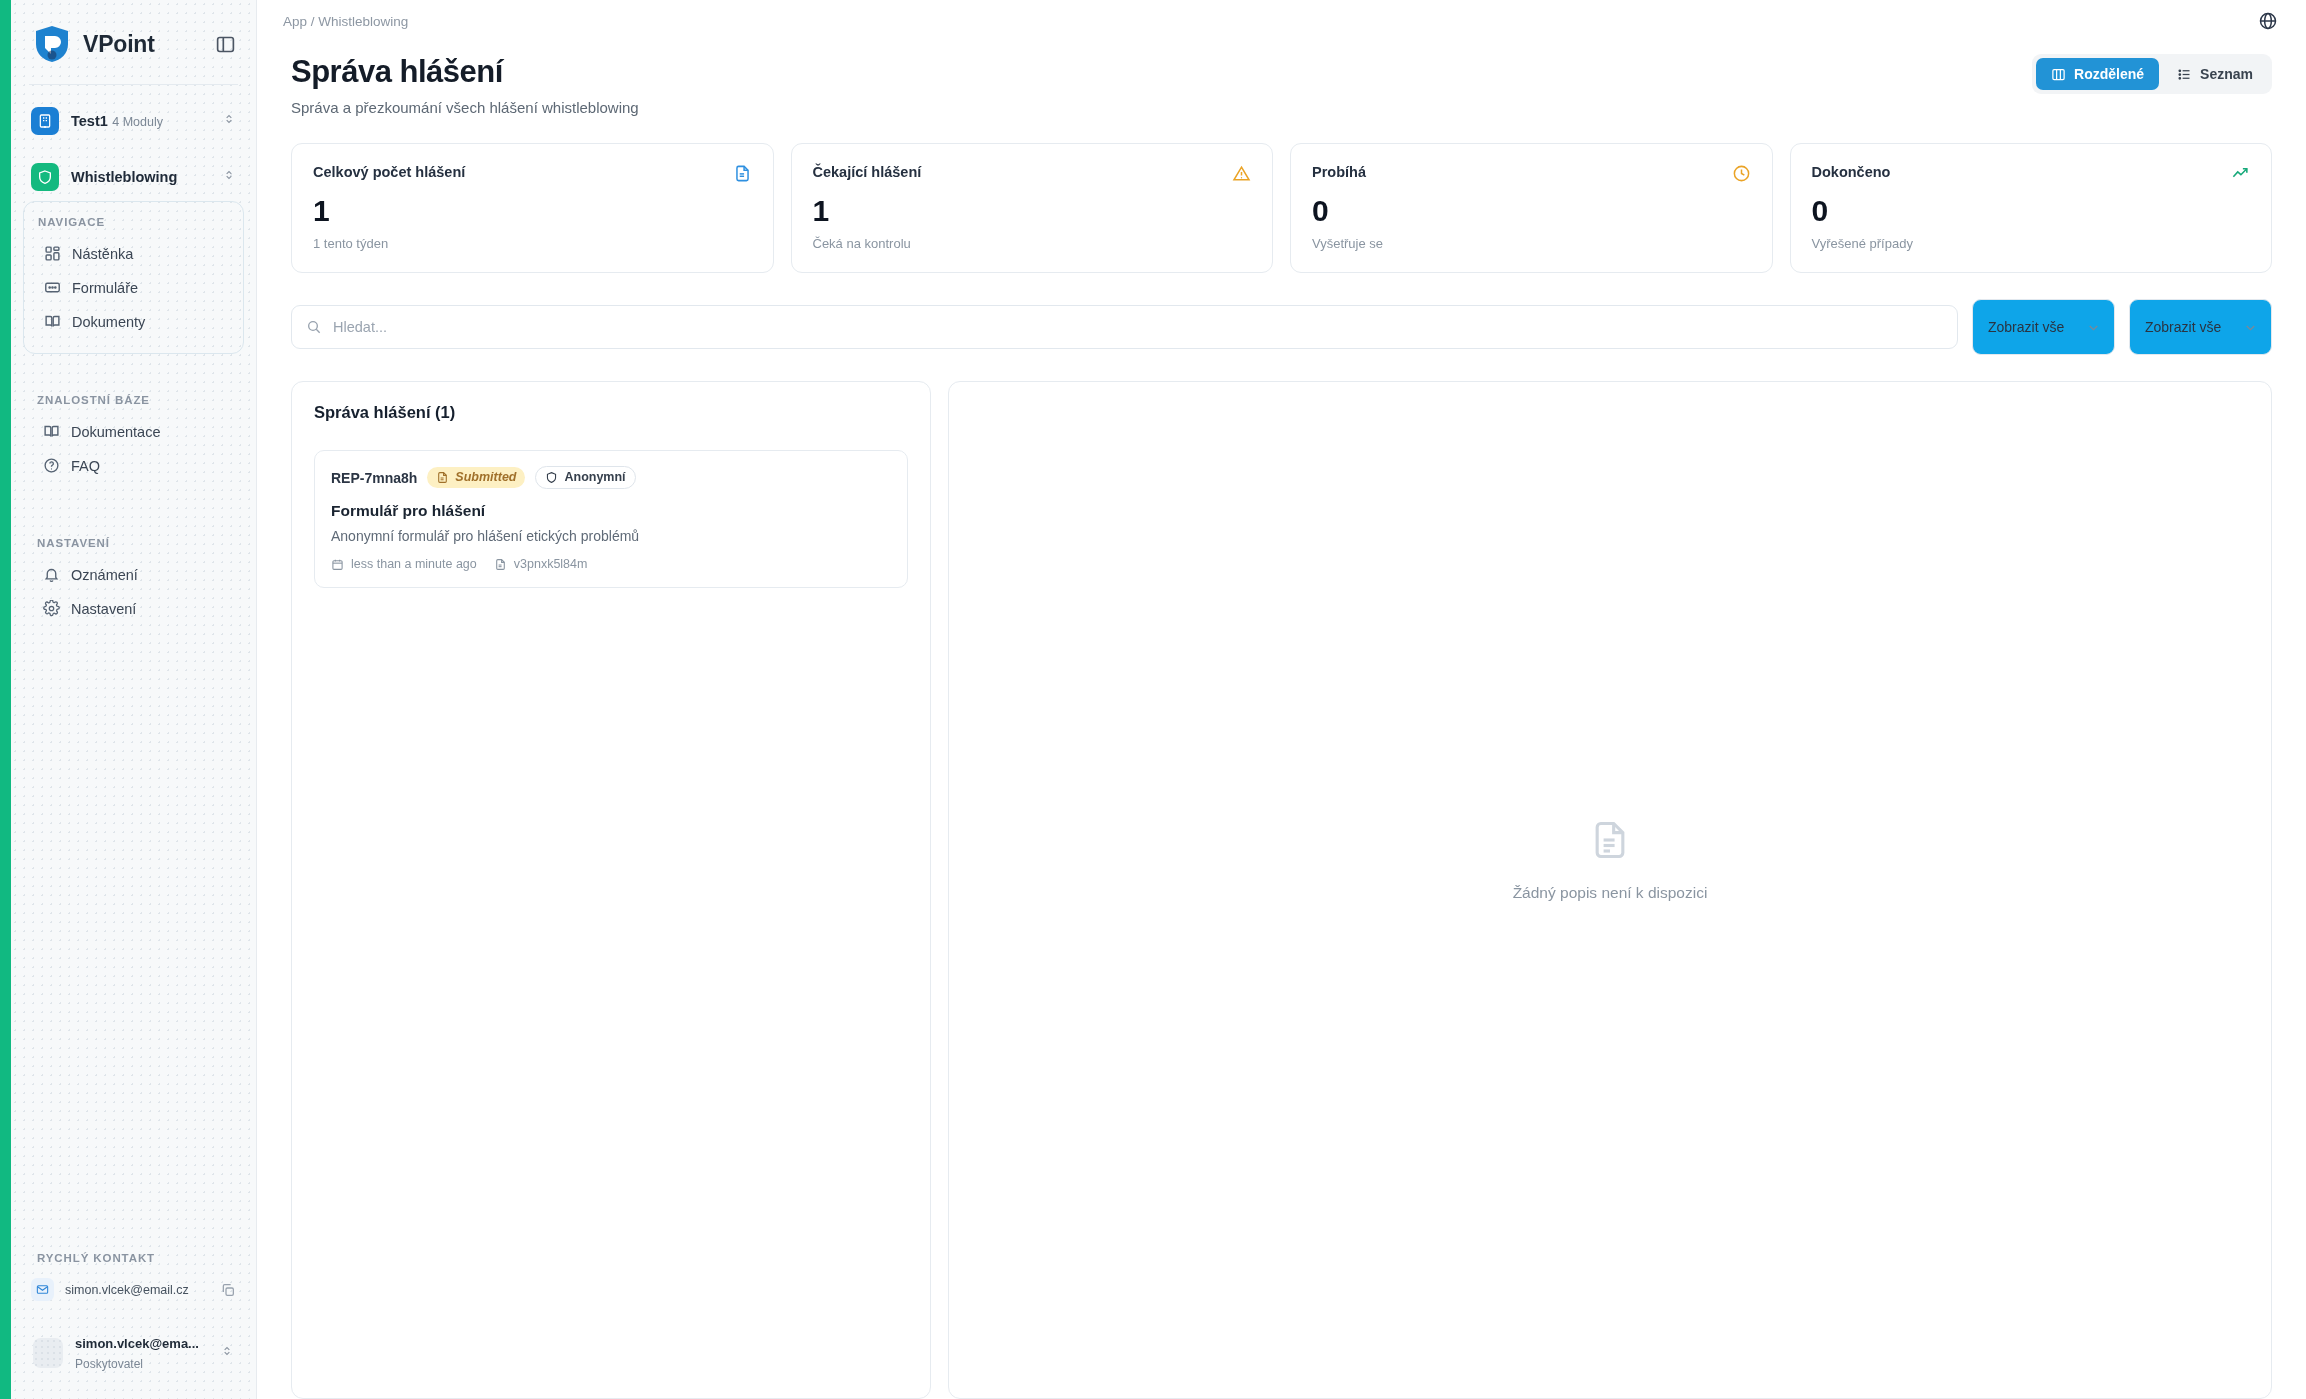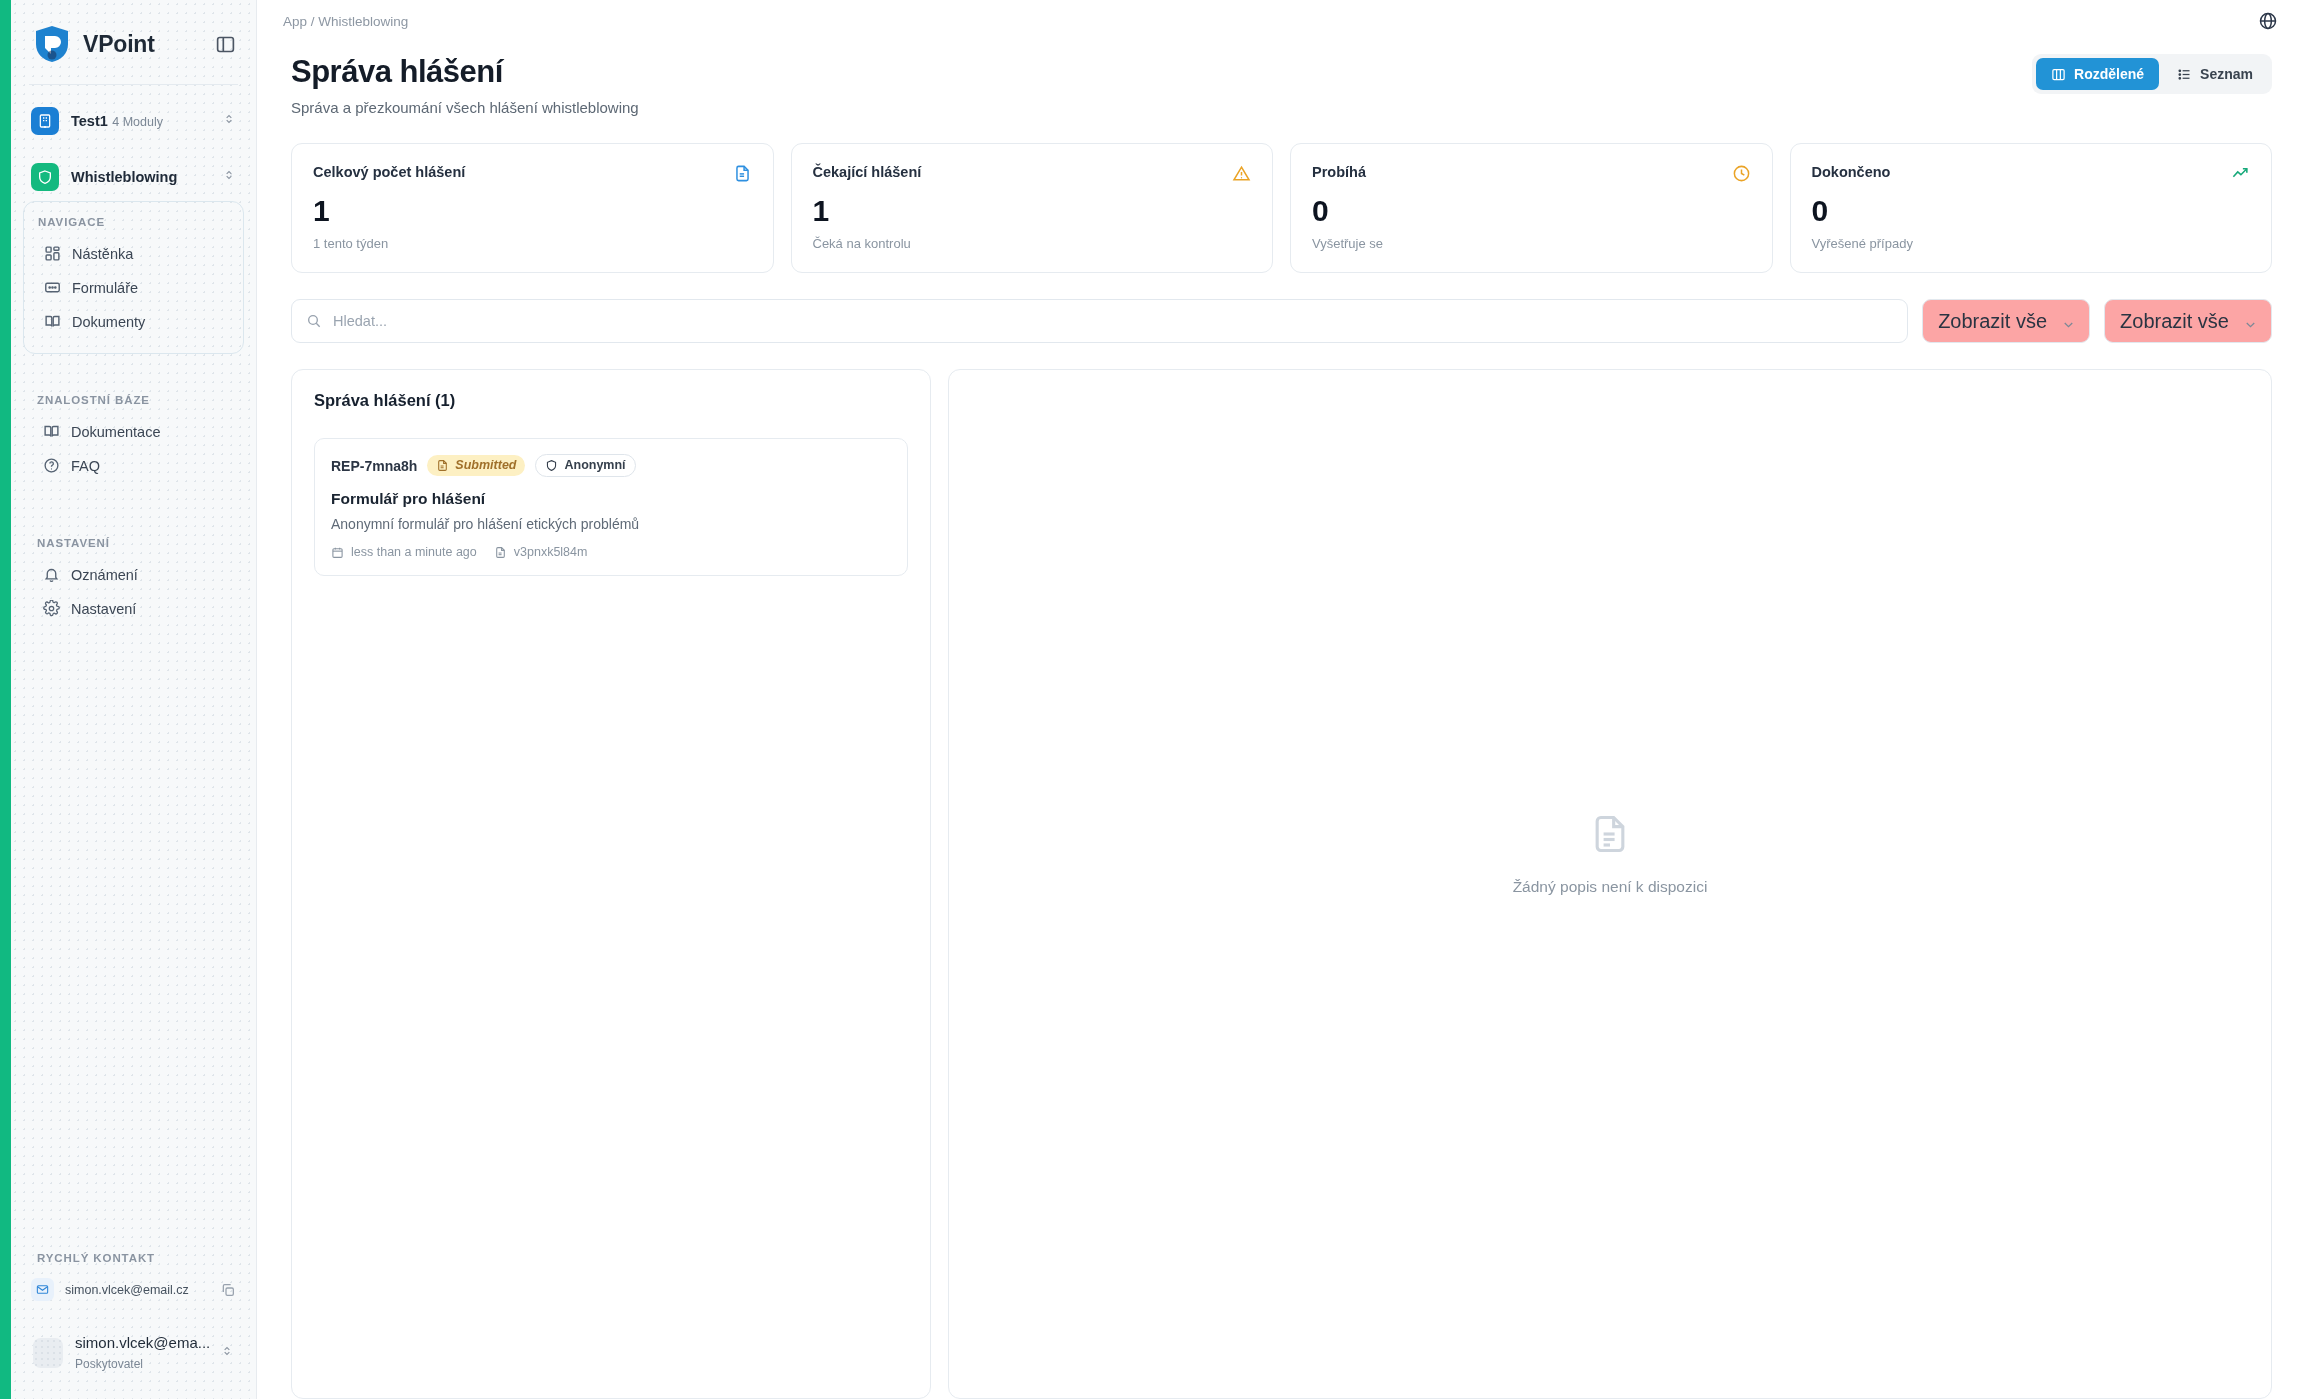--- a/index.html
+++ b/index.html
@@ -101,21 +101,21 @@
     border-radius: 9px; cursor: pointer;
   }
   .user-avatar {
     width: 30px; height: 30px; flex: 0 0 30px; border-radius: 8px;
     background-color: #e9edf1;
     background-image: radial-gradient(#dbe1e7 1.1px, transparent 1.1px);
     background-size: 6px 6px;
   }
   .user-text { flex: 1; min-width: 0; line-height: 1.25; }
   .user-name {
-    font-size: 15px; font-weight: 400; color: #1f2a37;
+    font-size: 13px; font-weight: 700; color: #1f2a37;
     white-space: nowrap; overflow: hidden; text-overflow: ellipsis; max-width: 152px;
   }
   .user-role { font-size: 12px; color: #7b8795; margin-top: 1px; }
 
   
   .main {
     flex: 1 1 auto; height: 1399px; background: #fff;
     display: flex; flex-direction: column; overflow: hidden; position: relative;
   }
   .topbar {
@@ -171,25 +171,25 @@
     height: 44px; display: flex; align-items: center; padding: 0 14px;
   }
   .search-ico { width: 16px; height: 16px; color: #98a2ae; flex: 0 0 16px; margin-right: 11px; }
   .search-input {
     border: none; outline: none; background: transparent;
     font-size: 14.5px; color: #2a3442; width: 100%;
     font-family: inherit;
   }
   .search-input::placeholder { color: #9aa4b0; }
   .select-box {
-    height: 44px; min-width: 143px;
-    border: 1px solid #e2e8ee; border-radius: 9px; background: #fca5a5;
+    height: 56px; min-width: 143px;
+    border: 1px solid #e2e8ee; border-radius: 9px; background: #0ea5e9;
     display: flex; align-items: center; justify-content: space-between;
     padding: 0 13px 0 15px; cursor: pointer;
-    font-size: 20px; color: #2a3442; gap: 14px;
+    font-size: 14px; color: #2a3442; gap: 14px;
   }
   .select-box .chev { width: 15px; height: 15px; color: #7d8896; flex: 0 0 15px; }
 
   .content {
     display: flex; gap: 17px;
     padding: 26px 34px 0 34px;
     flex: 1 1 auto; min-height: 0;
   }
   .list-panel {
     flex: 0 0 640px; max-width: 640px;

